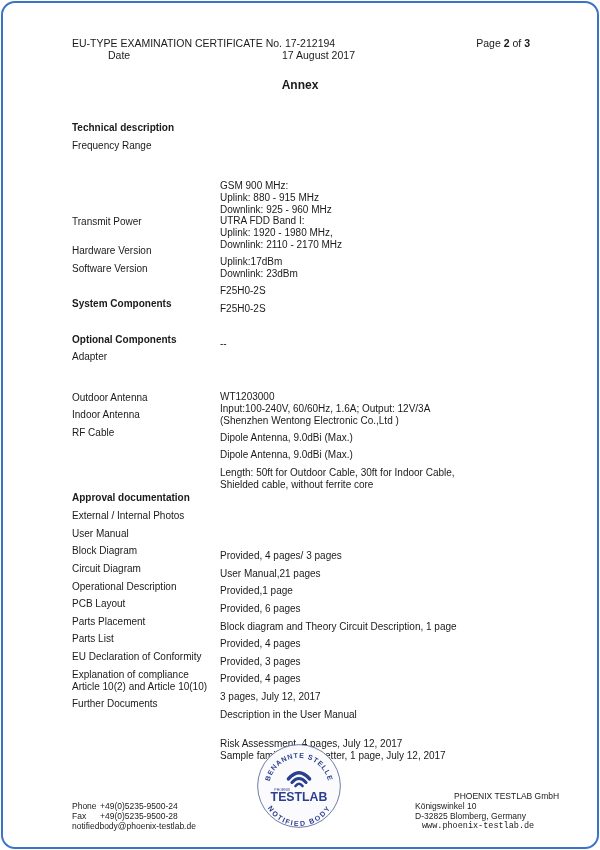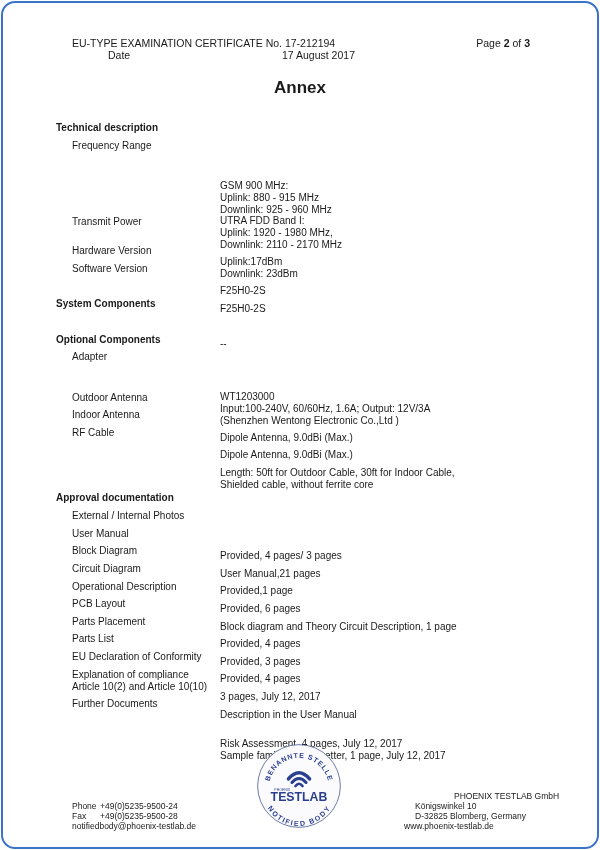--- a/index.html
+++ b/index.html
@@ -2,22 +2,22 @@
 <html><head>
 <meta charset="utf-8">
 <style>
   html, body { margin: 0; padding: 0; background: #ffffff; }
   body { width: 600px; height: 850px; position: relative; overflow: hidden;
          font-family: "Liberation Sans", sans-serif; color: #1a1a1a; }
   .frame { position: absolute; left: 1px; top: 1px; width: 594px; height: 844px;
            border: 2px solid #3b73c8; border-radius: 14px; }
   .hdr { position: absolute; font-size: 10.5px; line-height: 12px; }
   .title { position: absolute; left: 0; width: 600px; top: 78px; text-align: center;
-           font-weight: bold; font-size: 17px; }
-  .sec { position: absolute; left: 56px; font-weight: bold; font-size: 10px; }
+           font-weight: bold; font-size: 12px; }
+  .sec { position: absolute; left: 72px; font-weight: bold; font-size: 10px; }
   .row { position: absolute; left: 72px; width: 460px; font-size: 10px; line-height: 11.8px; }
   .row .lbl { position: absolute; left: 0; width: 118px; }
   .row .val { position: absolute; left: 148px; width: 320px; margin-top: 40px; }
   .line { display: block; white-space: nowrap; }
   .foot { position: absolute; font-size: 8.5px; line-height: 10px; white-space: nowrap; }
   .stamp { position: absolute; left: 255px; top: 742px; width: 88px; height: 88px; }
 </style>
 </head>
 <body>
 
@@ -203,21 +203,21 @@
     </div>
   </div>
 
 <div class="foot" style="left:72px; top:801px;"><span style="display:inline-block;width:28px;">Phone</span><span>+49(0)5235-9500-24</span></div>
 <div class="foot" style="left:72px; top:811px;"><span style="display:inline-block;width:28px;">Fax</span><span>+49(0)5235-9500-28</span></div>
 <div class="foot" style="left:72px; top:821px;">notifiedbody@phoenix-testlab.de</div>
 
 <div class="foot" style="left:415px; top:791px;padding-left:39px;">PHOENIX TESTLAB GmbH</div>
 <div class="foot" style="left:415px; top:801px;">Königswinkel 10</div>
 <div class="foot" style="left:415px; top:811px;">D-32825 Blomberg, Germany</div>
-<div class="foot" style="left:404px; top:821px;">www.phoenix-testlab.de</div>
+<div class="foot" style="left:422px; top:821px;font-family:Liberation Mono, monospace;">www.phoenix-testlab.de</div>
 
 <svg class="stamp" viewBox="0 0 100 100">
   <defs>
     <path id="arcTop" d="M 16 52 A 34 34 0 0 1 84 52"></path>
     <path id="arcBot" d="M 14 54 A 36 36 0 0 0 86 54"></path>
   </defs>
   <circle cx="50" cy="50" r="47" fill="#fbfbfd" stroke="#5a6a9a" stroke-width="1"></circle>
   <text font-family="Liberation Sans, sans-serif" font-size="8" font-weight="bold" fill="#2a3f8f" letter-spacing="1">
     <textPath href="#arcTop" startOffset="50%" text-anchor="middle" id="stampTop">BENANNTE STELLE</textPath>
   </text>

